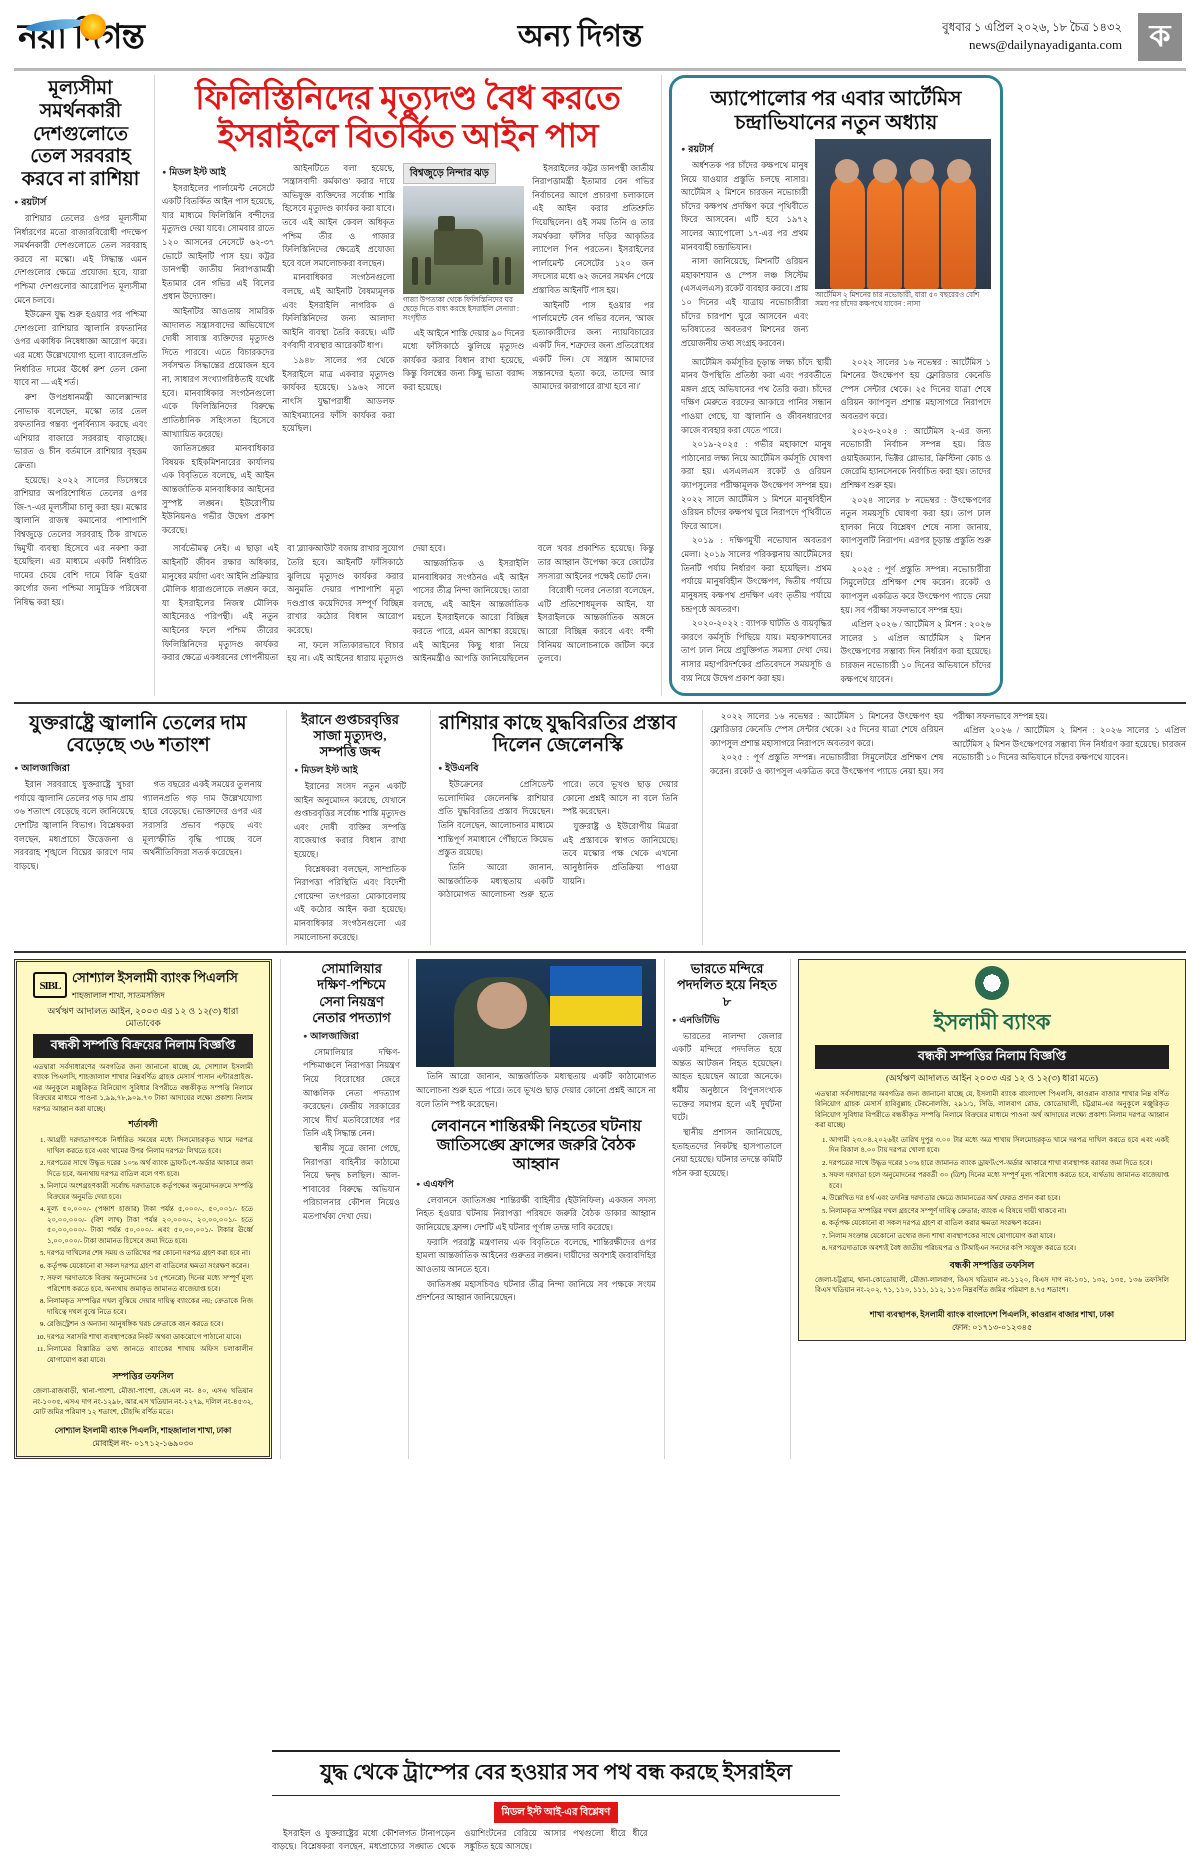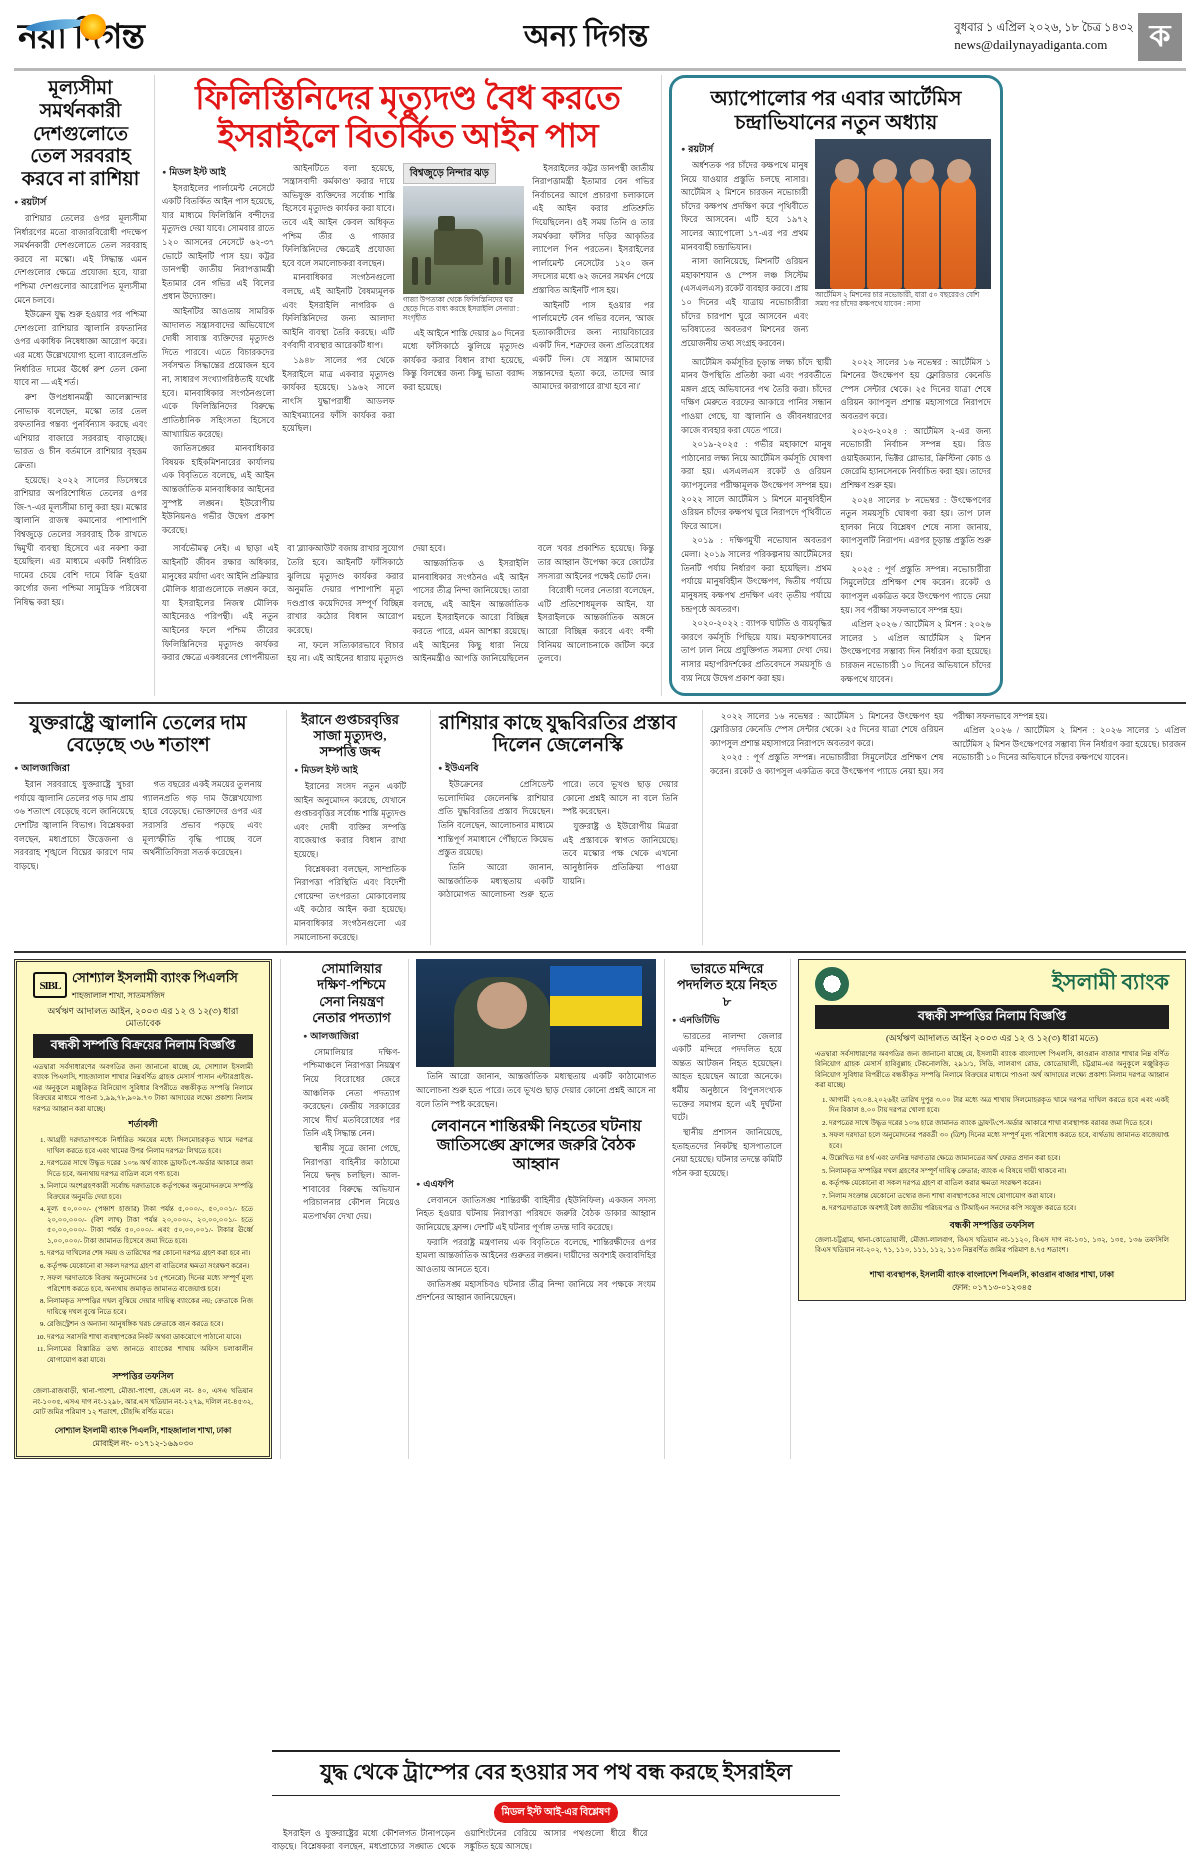--- a/index.html
+++ b/index.html
@@ -28,21 +28,21 @@
   .logo-swoosh {
     position: absolute; left: 8px; top: 0px; width: 58px; height: 10px;
     background: linear-gradient(90deg, #2f7fc1, #7fc4ea);
     border-radius: 50% 50% 40% 40%;
     transform: rotate(-6deg);
   }
   .section-title {
     flex: 1; text-align: center; font-size: 30px; font-weight: bold;
     letter-spacing: 0px;
   }
-  .dateblock { font-size: 11.5px; line-height: 1.45; padding-right: 4px; }
+  .dateblock { text-align: right; font-size: 11.5px; line-height: 1.45; padding-right: 16px; }
   .dateblock .eml { font-family: "Liberation Serif", serif; font-size: 13px; }
   .corner-mark {
     width: 44px; height: 48px; background: #8c8c8c;
     display: flex; align-items: center; justify-content: center;
     color: #fff; font-size: 30px; font-weight: bold;
   }
   .rule-thick { height: 3px; background: #b9b9b9; margin: 2px 0 4px; }
 
   
   .top-zone { display: flex; gap: 7px; }
@@ -163,36 +163,36 @@
   .ad-body { font-size: 7px; line-height: 1.5; text-align: justify; }
   .ad-body ol { padding-left: 14px; }
   .ad-body li { margin-bottom: 2px; }
 
   .sibl-logo { display:flex; align-items:center; gap:5px; }
   .sibl-mark {
     width: 34px; height: 26px; border: 2px solid #111; border-radius: 3px;
     display:flex; align-items:center; justify-content:center;
     font-size: 11px; font-weight: bold; letter-spacing: -1px;
   }
-  .ib-logo { display:flex; align-items:center; justify-content:space-between; gap:6px; }
+  .ib-logo { display:flex; align-items:center; justify-content:flex-start; gap:6px;flex-direction:column; }
   .ib-mark {
     width: 34px; height: 34px; border-radius: 50%;
     background: radial-gradient(circle at 50% 50%, #fff 40%, #2b6b4f 41%, #2b6b4f 100%);
     border: 2px solid #2b6b4f;
   }
   .ib-name { font-size: 21px; font-weight: bold; color: #1c6b4a; }
 
   .hl-band {
     text-align:center; font-weight:bold; font-size: 21px;
     border-top: 2px solid #222; border-bottom: 1px solid #222;
     padding: 4px 0; margin: 6px 0 5px;
   }
   .mideast-tag {
     display:inline-block; background:#e11717; color:#fff;
-    font-size: 10px; font-weight: bold; padding: 2px 8px; border-radius: 10px;
+    font-size: 10px; font-weight: bold; padding: 2px 8px; border-radius: 0;
   }
   .center-line { text-align: center; }
   .sep2 { height:2px; background:#333; margin:6px 0; }
 </style>
 </head>
 <body>
 
 <div class="page">
 
   <div class="masthead">

